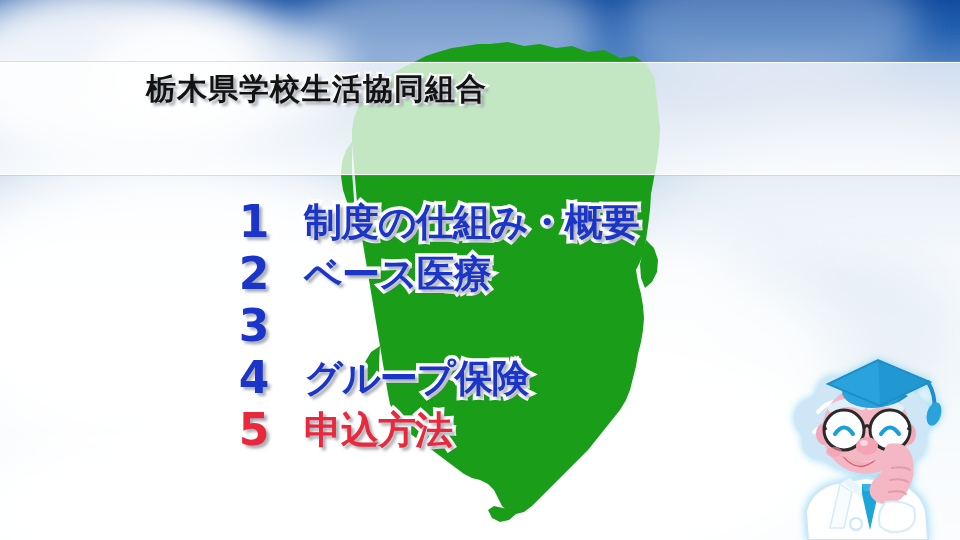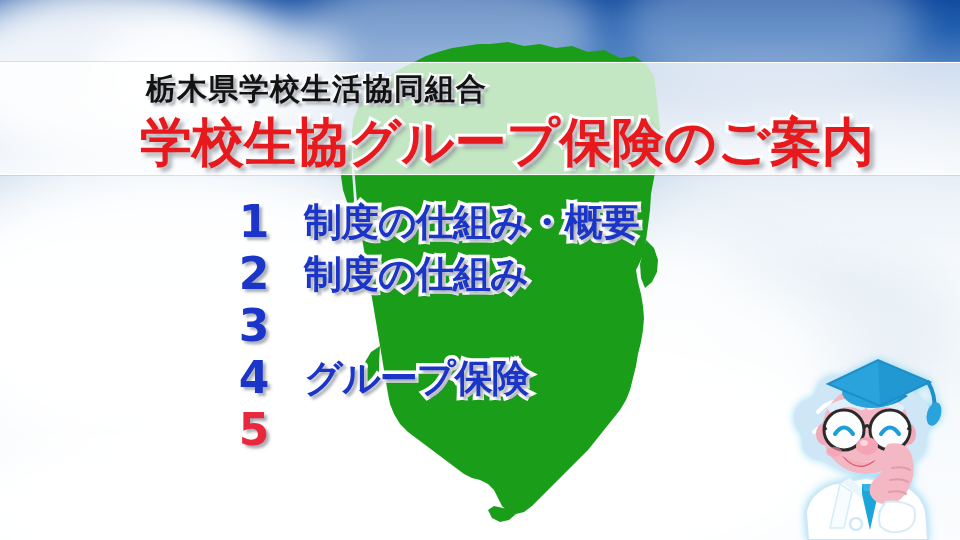--- a/index.html
+++ b/index.html
@@ -151,45 +151,45 @@
                L503,508 L511,510 Z" fill="#1a9e1a"></path>
     </svg>
   </div>
 
   <div class="banner">
     <div class="banner-inner"></div>
   </div>
 
   <div class="org-name">栃木県学校生活協同組合</div>
 
-  <div class="main-title">学校生協グループ保険のご案内</div>
 
   <div class="agenda">
 
     <div class="row">
       <span class="num blue">1</span>
       <span class="txt blue">制度の仕組み・概要</span>
     </div>
 
     <div class="row">
       <span class="num blue">2</span>
-      <span class="txt blue">制度の仕組み</span>
+      <span class="txt blue">ベース医療</span>
     </div>
 
     <div class="row">
       <span class="num blue">3</span>
     </div>
 
     <div class="row">
       <span class="num blue">4</span>
       <span class="txt blue">グループ保険</span>
     </div>
 
     <div class="row">
       <span class="num red">5</span>
+      <span class="txt red">申込方法</span>
     </div>
 
   </div>
 
   <div class="mascot">
     <svg width="190" height="188" viewBox="0 0 190 188" xmlns="http://www.w3.org/2000/svg">
       <defs>
         <filter id="glow" x="-30%" y="-30%" width="160%" height="160%">
           <feGaussianBlur stdDeviation="4" result="b"></feGaussianBlur>
           <feFlood flood-color="#7fd4f0" flood-opacity="0.85" result="c"></feFlood>

